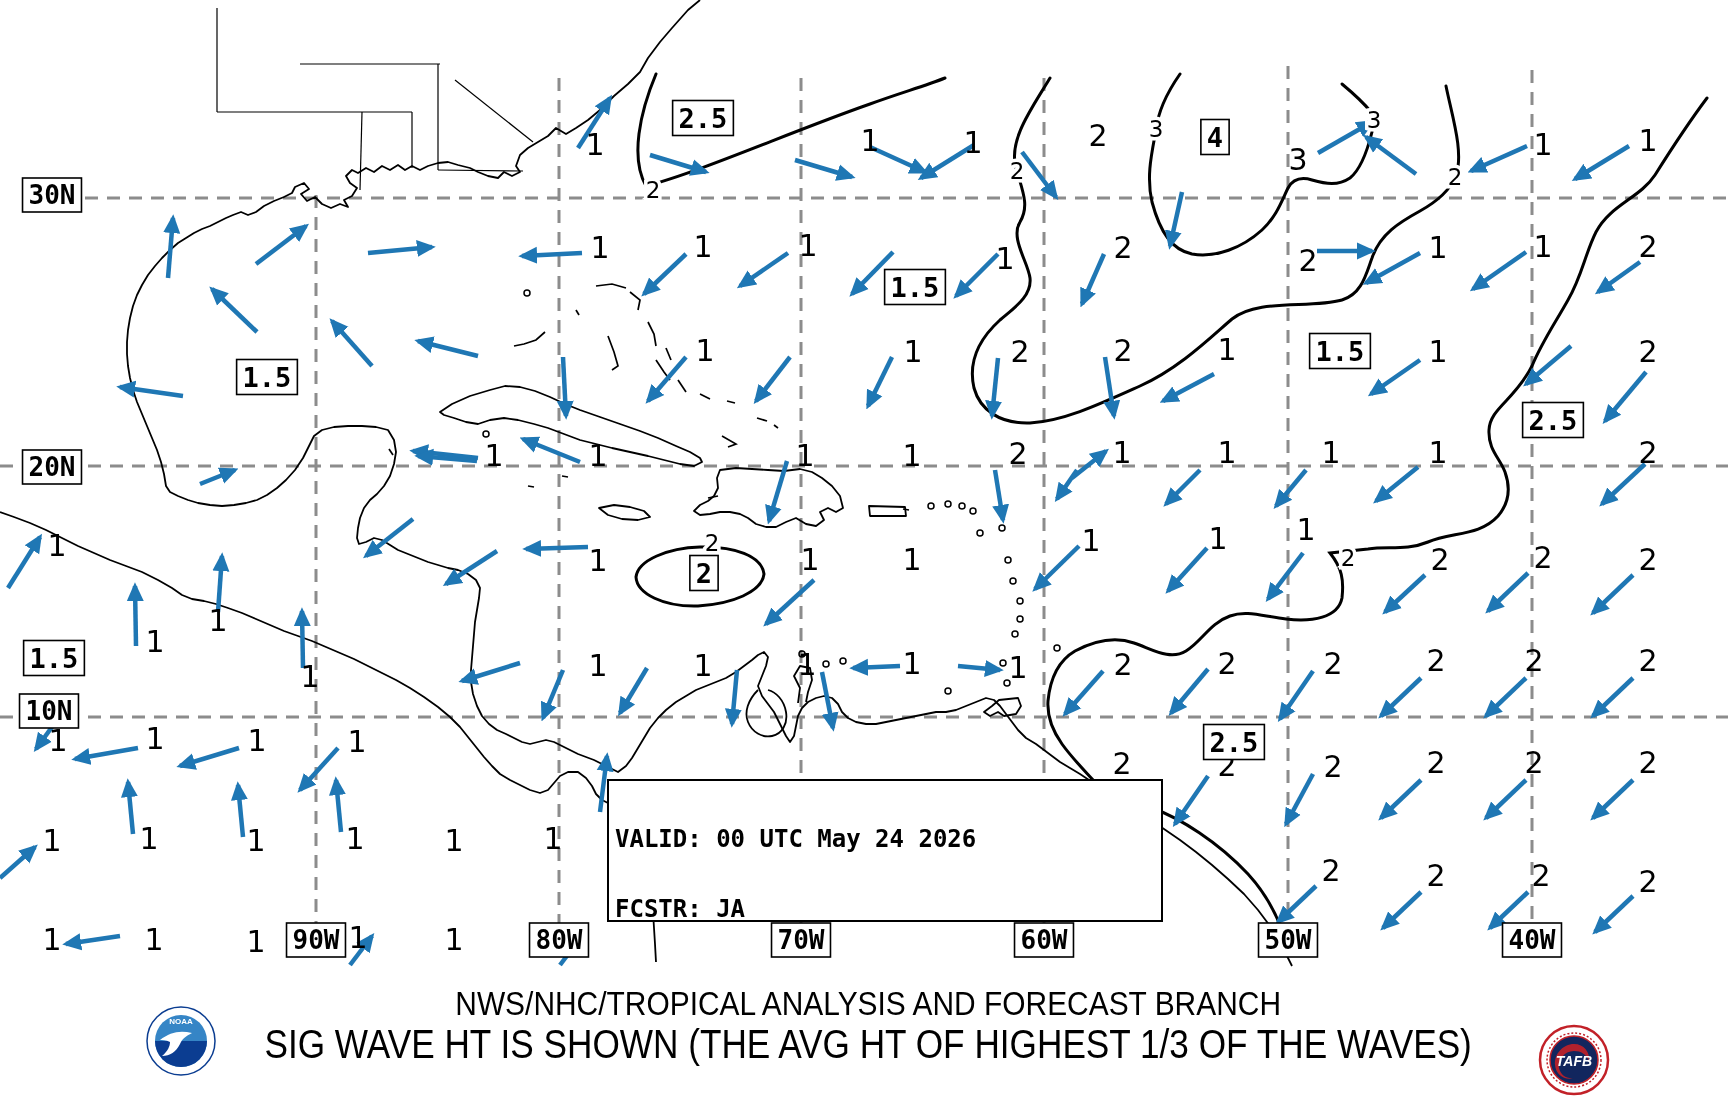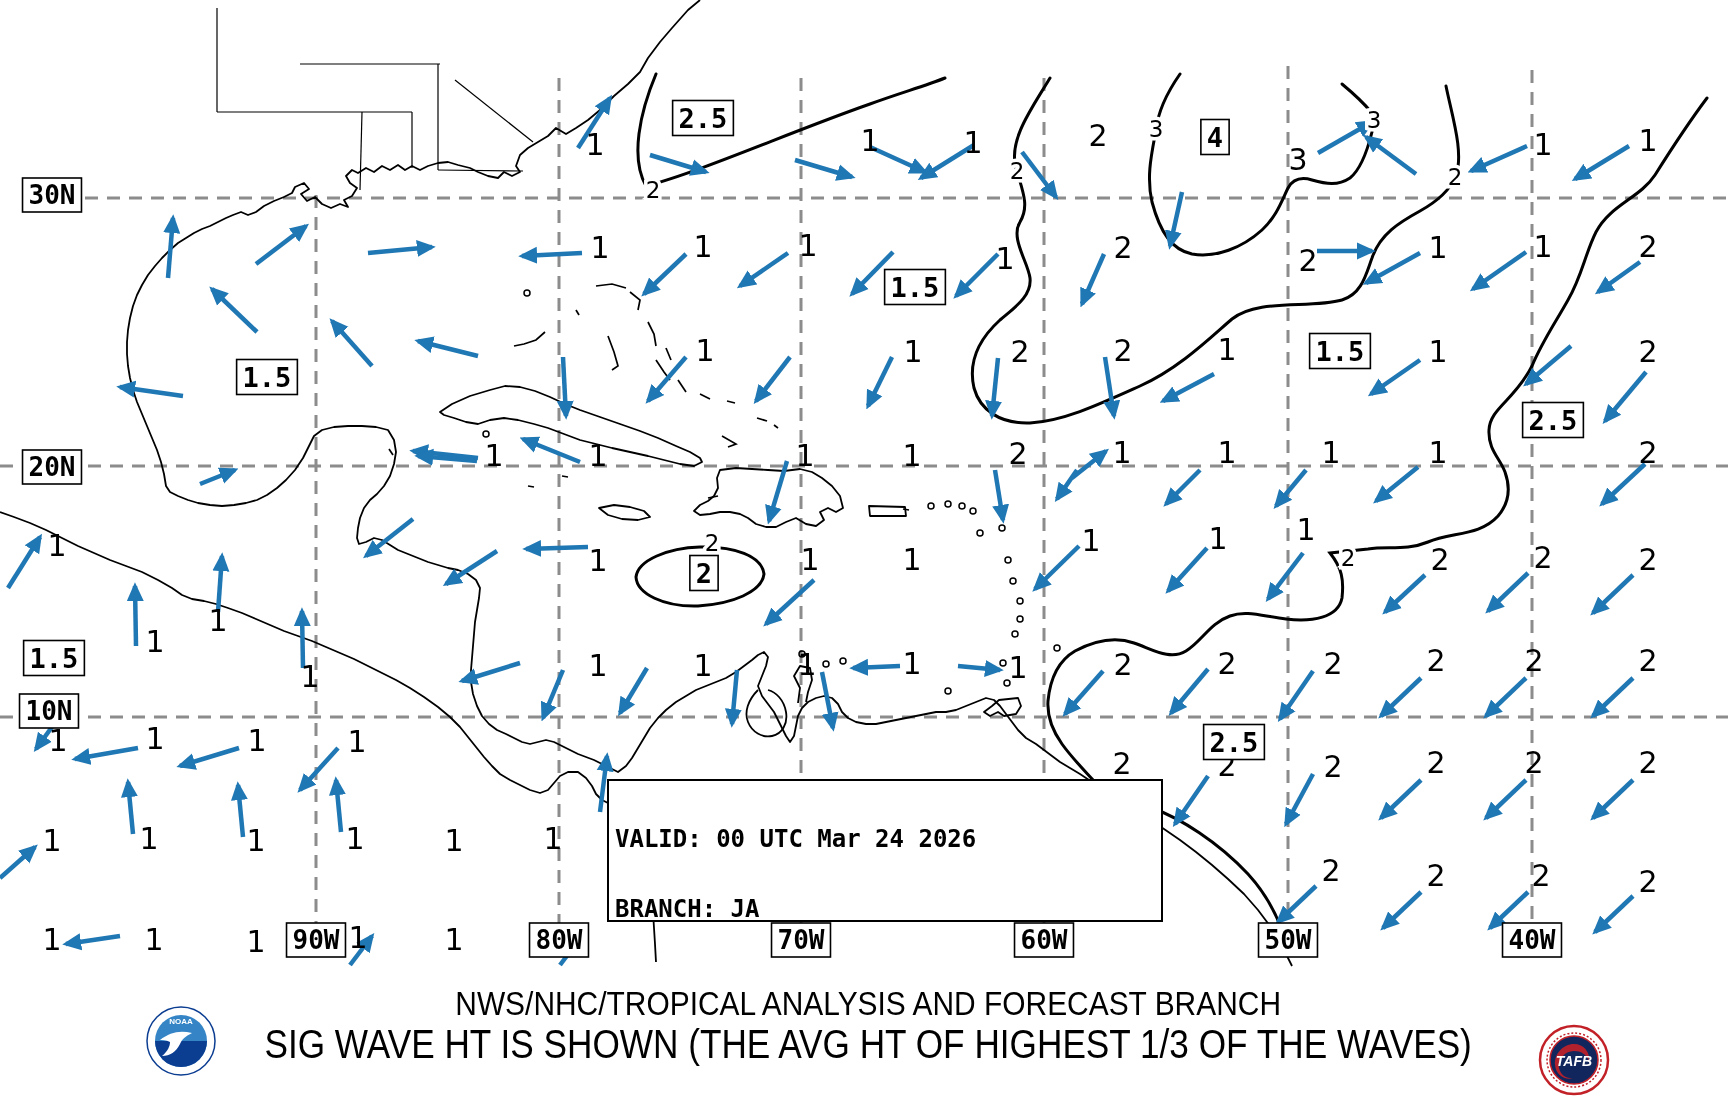--- a/index.html
+++ b/index.html
@@ -332,22 +332,22 @@
         <rect x="1014.522" y="923" width="58.955999999999996" height="34" fill="#fff" stroke="#000000" stroke-width="1.6"></rect>
         <text x="1044" y="949.36" text-anchor="middle" font-size="26" font-weight="bold" font-family="DejaVu Sans Mono, monospace" fill="#000000">60W</text>
         <rect x="1258.522" y="923" width="58.955999999999996" height="34" fill="#fff" stroke="#000000" stroke-width="1.6"></rect>
         <text x="1288" y="949.36" text-anchor="middle" font-size="26" font-weight="bold" font-family="DejaVu Sans Mono, monospace" fill="#000000">50W</text>
         <rect x="1502.522" y="923" width="58.955999999999996" height="34" fill="#fff" stroke="#000000" stroke-width="1.6"></rect>
         <text x="1532" y="949.36" text-anchor="middle" font-size="26" font-weight="bold" font-family="DejaVu Sans Mono, monospace" fill="#000000">40W</text>
       </g>
   </svg>
 
   <div id="infobox">
-    <div>VALID: 00 UTC Mar 24 2026</div>
-    <div>BRANCH: JA</div>
+    <div>VALID: 00 UTC May 24 2026</div>
+    <div>FCSTR: JA</div>
     
     
   </div>
 
   <div class="logo" style="left:146px;top:1006px;">
     <svg width="70" height="70" viewBox="0 0 70 70">
       <circle cx="35" cy="35" r="34" fill="#ffffff" stroke="#0b3d91" stroke-width="1.5"></circle>
       <circle cx="35" cy="35" r="26" fill="#3585c6"></circle>
       <path d="M 9,35 a 26,26 0 0 0 52,0 z" fill="#0b3d91"></path>
       <path d="M 14,34 C 24,26 34,24 46,27 C 40,30 36,33 34,38 C 30,46 24,50 16,50 C 22,45 24,40 24,36 C 20,34 16,34 14,34 Z" fill="#ffffff"></path>

